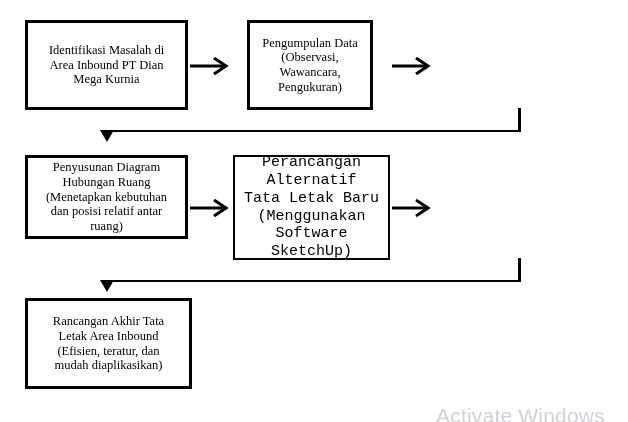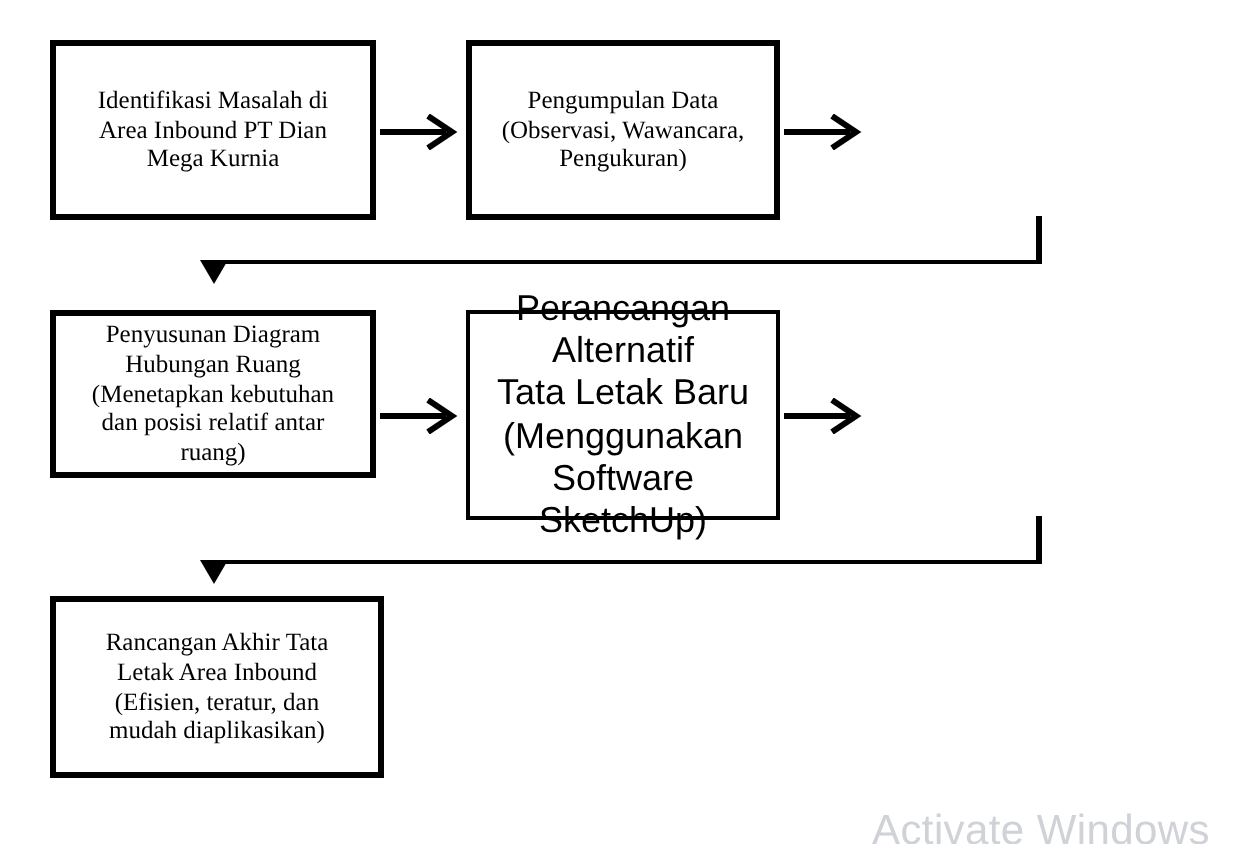--- a/index.html
+++ b/index.html
@@ -36,22 +36,22 @@
     white-space: pre-line;
     line-height: 1.18;
   }
   
   .node.serif .label {
     font-family: "Liberation Serif", serif;
     font-size: 12.5px;
   }
   
   .node.sans .label {
-    font-family: Liberation Sans, sans-serif;
-    font-size: 18px;
+    font-family: Liberation Mono, monospace;
+    font-size: 15px;
   }
   .node.thin { border-width: 2px; }
 
   
   .hline, .vline {
     position: absolute;
     background: #000000;
     z-index: 2;
   }
   .hline { height: 3px; }
@@ -100,21 +100,21 @@
 Mega Kurnia</span>
   </div>
 
   <div class="arrow-right" style="left:190px; top:57px; width:40px; height:18px;">
     <svg width="40" height="18" viewBox="0 0 40 18">
       <line x1="0" y1="9" x2="33" y2="9" stroke="#000" stroke-width="3"></line>
       <polyline points="24,1 36,9 24,17" fill="none" stroke="#000" stroke-width="3"></polyline>
     </svg>
   </div>
 
-  <div class="node serif" style="left:233px; top:20px; width:157px; height:90px;">
+  <div class="node serif" style="left:247px; top:20px; width:126px; height:90px;">
     <span class="label">Pengumpulan Data
 (Observasi, Wawancara,
 Pengukuran)</span>
   </div>
 
   <div class="arrow-right" style="left:392px; top:57px; width:40px; height:18px;">
     <svg width="40" height="18" viewBox="0 0 40 18">
       <line x1="0" y1="9" x2="33" y2="9" stroke="#000" stroke-width="3"></line>
       <polyline points="24,1 36,9 24,17" fill="none" stroke="#000" stroke-width="3"></polyline>
     </svg>

